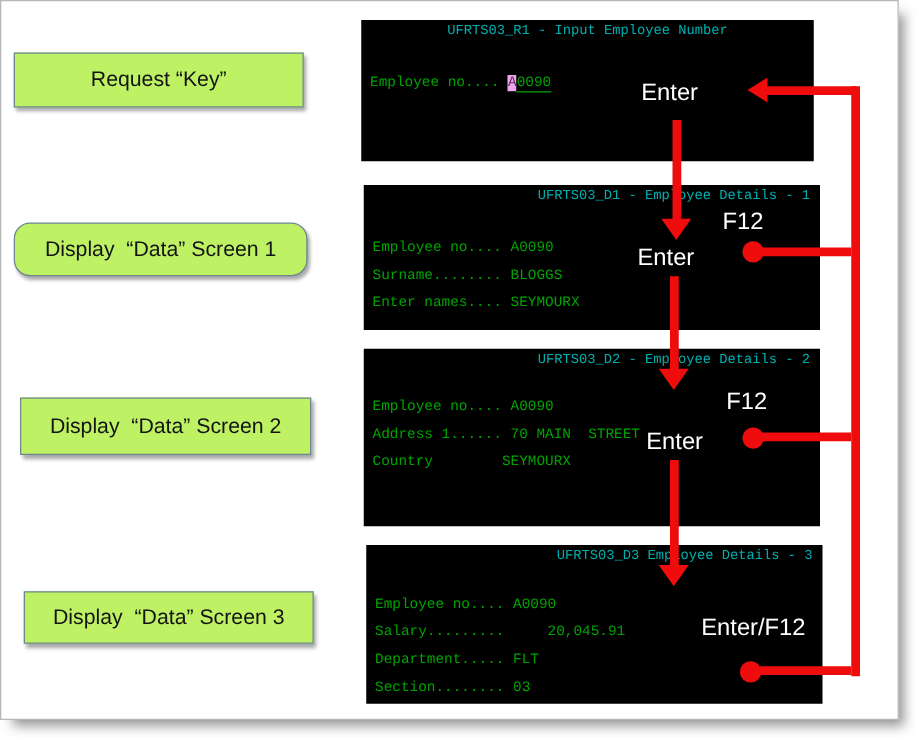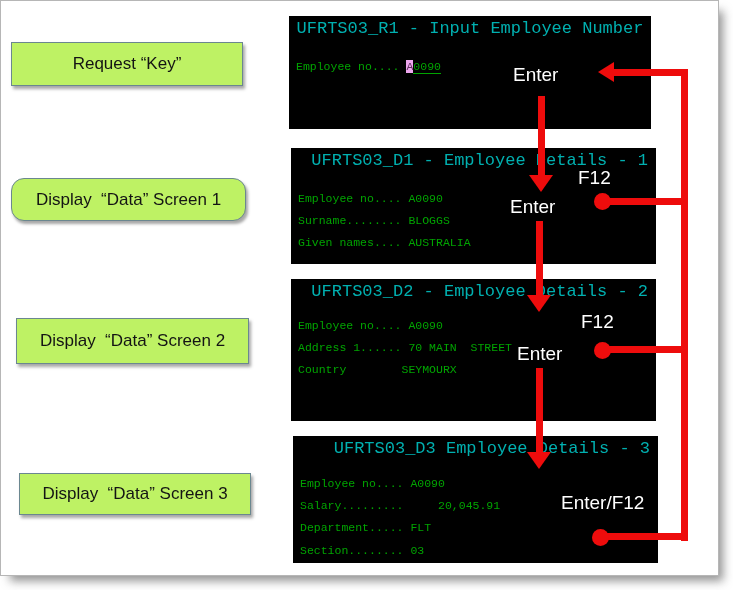--- a/index.html
+++ b/index.html
@@ -19,21 +19,21 @@
     box-shadow:2px 3px 3px rgba(0,0,0,0.35);
     display:flex;align-items:center;justify-content:center;
     font-size:17px;color:#141414;white-space:pre;
   }
 
   
   .term{position:absolute;background:#000000;}
   .term-title{
     position:absolute;left:0;right:8px;top:3px;
     font-family:"Liberation Mono","DejaVu Sans Mono",monospace;
-    font-size:17px;color:#00b0b0;white-space:pre;
+    font-size:11px;color:#00b0b0;white-space:pre;
   }
   .title-center{text-align:center;right:0;}
   .title-right{text-align:right;}
   .term-body{
     position:absolute;left:7px;right:0;
     font-family:"Liberation Mono","DejaVu Sans Mono",monospace;
     font-size:11.5px;color:#00a400;
   }
   .term-line{white-space:pre;line-height:22.2px;height:22.2px;}
   .cursor{background:#eda6ed;color:#5e2d5e;}
@@ -82,21 +82,21 @@
   <div class="term" style="left:288px;top:15px;width:362px;height:113px;">
     <div class="term-title title-center">UFRTS03_R1 - Input Employee Number</div>
     <div class="term-body" style="top:40px;"><span class="term-line" style="display:inline;">Employee no.... </span><span class="cursor">A</span><span class="field-rest">0090</span></div>
   </div>
 
   <div class="term" style="left:290px;top:147px;width:365px;height:116px;">
     <div class="term-title title-right">UFRTS03_D1 - Employee Details - 1</div>
     <div class="term-body" style="top:40px;">
       <div class="term-line">Employee no.... A0090</div>
       <div class="term-line">Surname........ BLOGGS</div>
-      <div class="term-line">Given names.... AUSTRALIA</div>
+      <div class="term-line">Enter names.... SEYMOURX</div>
     </div>
   </div>
 
   <div class="term" style="left:290px;top:278px;width:365px;height:142px;">
     <div class="term-title title-right">UFRTS03_D2 - Employee Details - 2</div>
     <div class="term-body" style="top:36px;">
       <div class="term-line">Employee no.... A0090</div>
       <div class="term-line">Address 1...... 70 MAIN  STREET</div>
       <div class="term-line">Country        SEYMOURX</div>
     </div>

